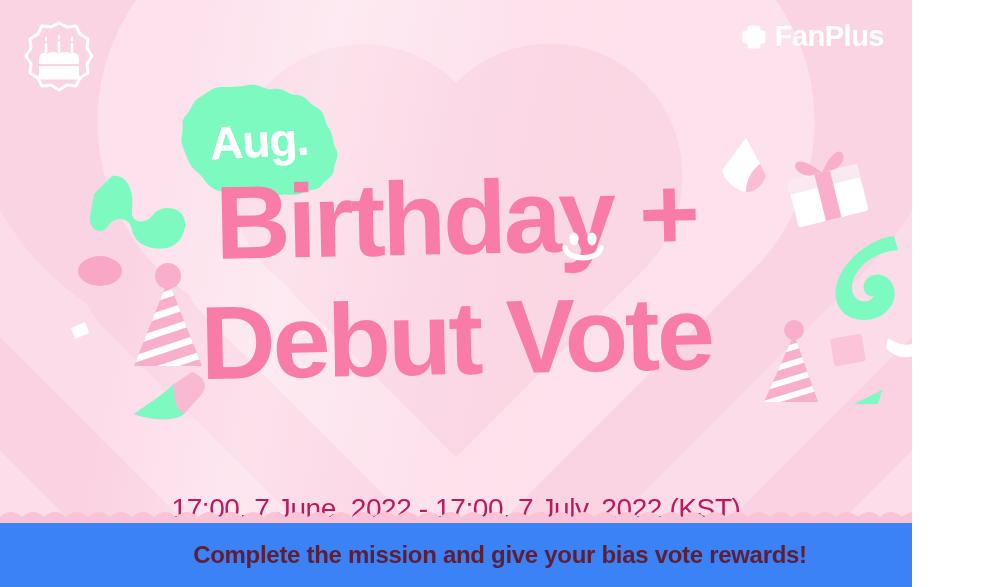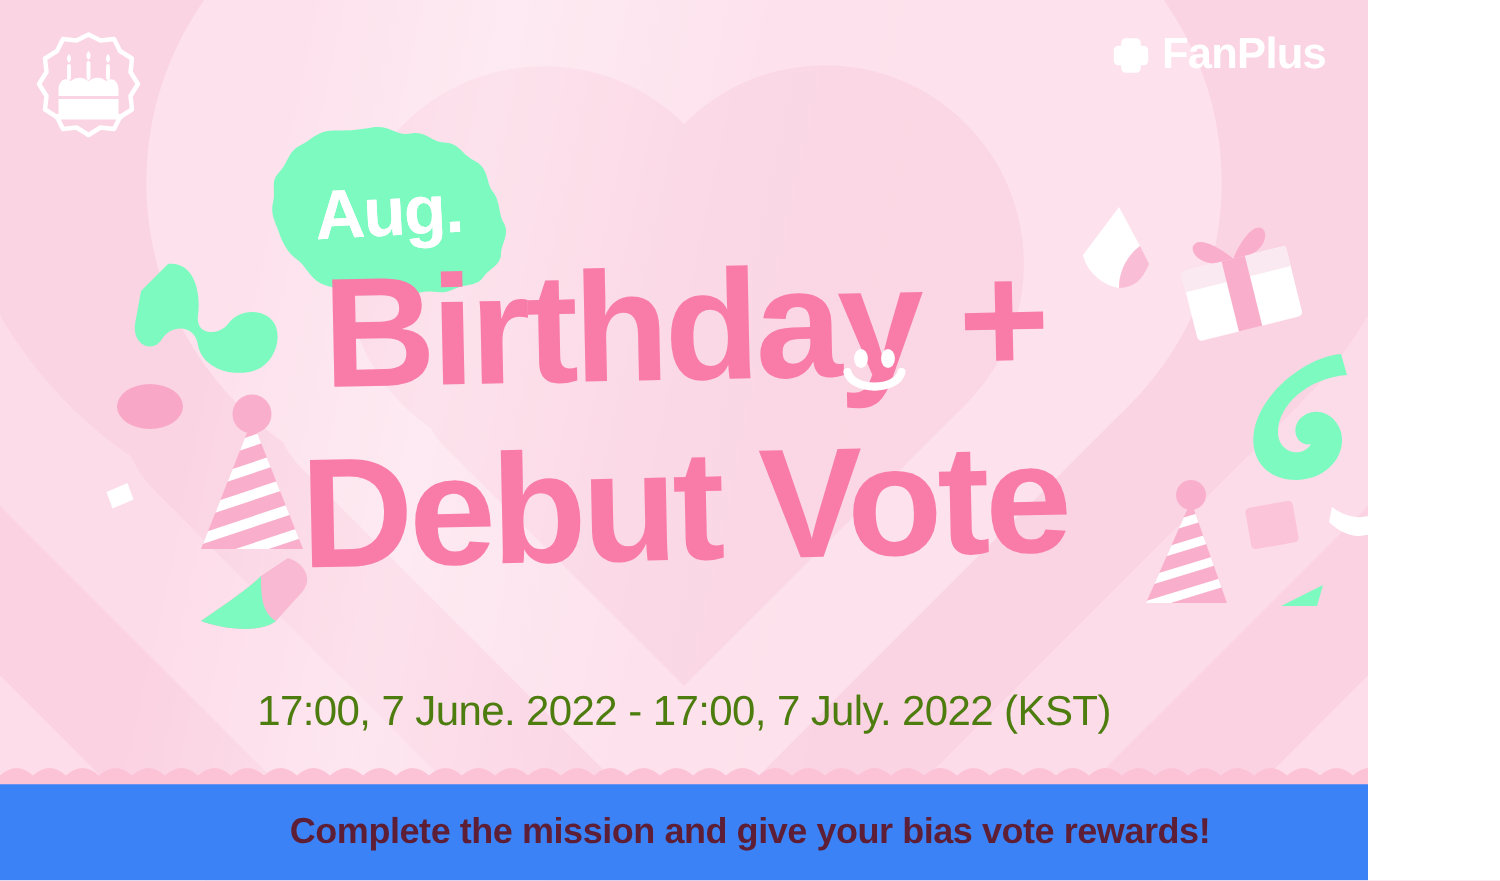--- a/index.html
+++ b/index.html
@@ -137,23 +137,23 @@
     top: 64px;
     width: 46px;
     height: 34px;
   }
 
   
   .date {
     position: absolute;
     left: 0;
     right: 0;
-    top: 458px;
+    top: 493px;
     text-align: center;
-    color: #4d7c0f;
+    color: #be185d;
     font-size: 28px;
     letter-spacing: -0.4px;
   }
 
   
   .bottom-bar {
     position: absolute;
     left: 0;
     bottom: 0;
     width: 1000px;

